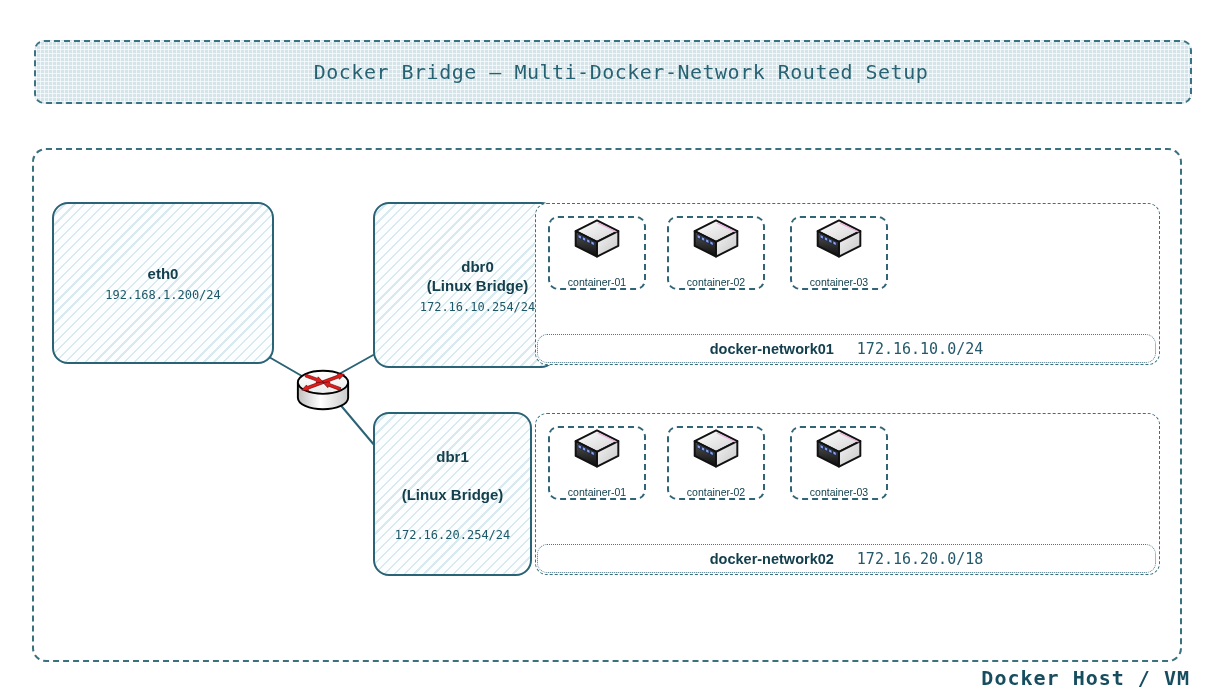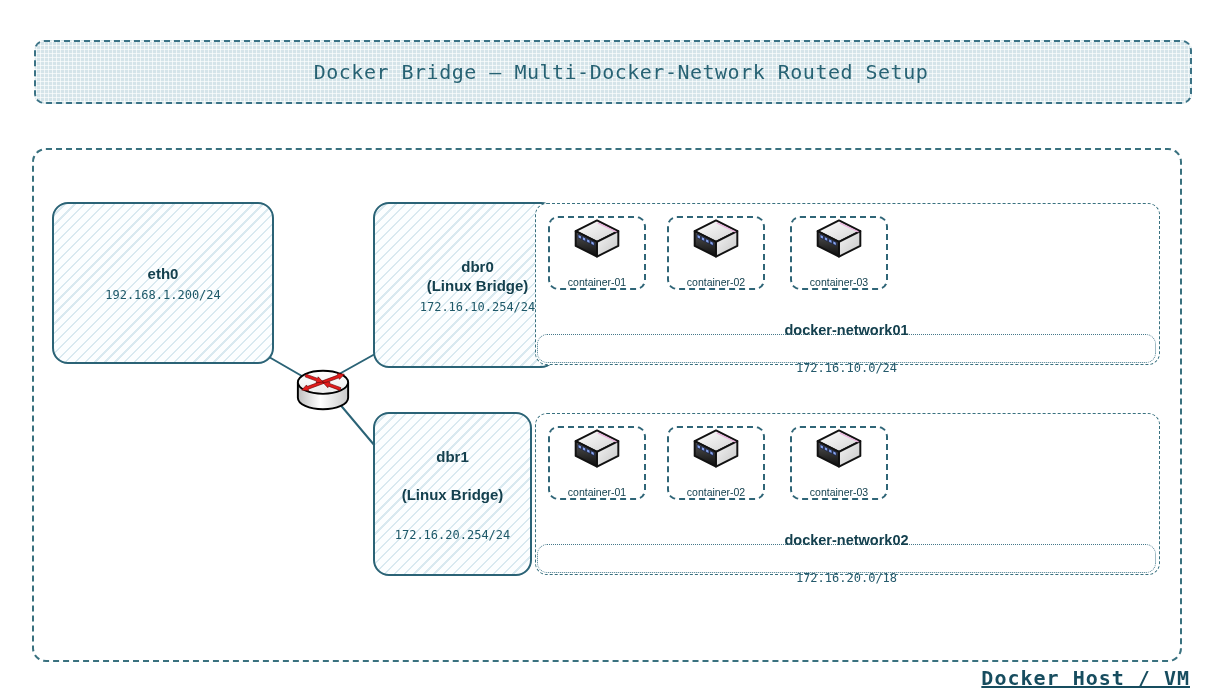--- a/index.html
+++ b/index.html
@@ -24,21 +24,21 @@
   }
 
   
   .host{
     position:absolute;left:32px;top:148px;width:1146px;height:510px;
     border:2px dashed #39717f;border-radius:14px;background:#ffffff;
   }
   .host-label{
     position:absolute;right:22px;bottom:6px;
     font-family:"DejaVu Sans Mono","Liberation Mono",monospace;
-    font-weight:bold;font-size:20px;color:#174d5f;letter-spacing:1px;text-decoration:underline;
+    font-weight:bold;font-size:20px;color:#174d5f;letter-spacing:1px;
   }
 
   
   .wires{position:absolute;left:0;top:0;width:1212px;height:696px;pointer-events:none;z-index:2;}
 
   
   .node{
     position:absolute;border:2px solid #2b6376;border-radius:16px;
     background-color:#fcfeff;
     background-image:repeating-linear-gradient(135deg,#d9e9f0 0 1.6px,transparent 1.6px 7px);
@@ -66,25 +66,25 @@
     position:absolute;top:12px;width:94px;height:70px;
     border:2px dashed #2f6577;border-radius:10px;background:#ffffff;
     display:flex;flex-direction:column;align-items:center;justify-content:center;
   }
   .cbox-1{left:12px;} .cbox-2{left:131px;text-align:center;} .cbox-3{left:254px;}
   .cbox svg{width:52px;height:42px;display:block;}
   .cbox-label{font-weight:normal;font-size:10.5px;color:#14404e;margin-top:17px;white-space:nowrap;}
   .netbar{
     position:absolute;left:1px;bottom:1px;width:617px;height:27px;
     border:1.5px dotted #45788a;border-radius:10px;background:#ffffff;
-    display:flex;align-items:center;justify-content:center;gap:23px;flex-direction:column;
+    display:flex;align-items:center;justify-content:center;gap:23px;
   }
   .netbar-name{font-weight:bold;font-size:14.5px;color:#14404e;}
   .netbar-cidr{font-family:"DejaVu Sans Mono","Liberation Mono",monospace;
-    font-size:12px;color:#24596b;}
+    font-size:15px;color:#24596b;}
 
   .defs-holder{position:absolute;width:0;height:0;overflow:hidden;}
 </style>
 </head>
 <body>
 
 <svg class="defs-holder" aria-hidden="true">
   <defs>
     <linearGradient id="gTop" x1="0" y1="0" x2="1" y2="1">
       <stop offset="0" stop-color="#ffffff"></stop>

